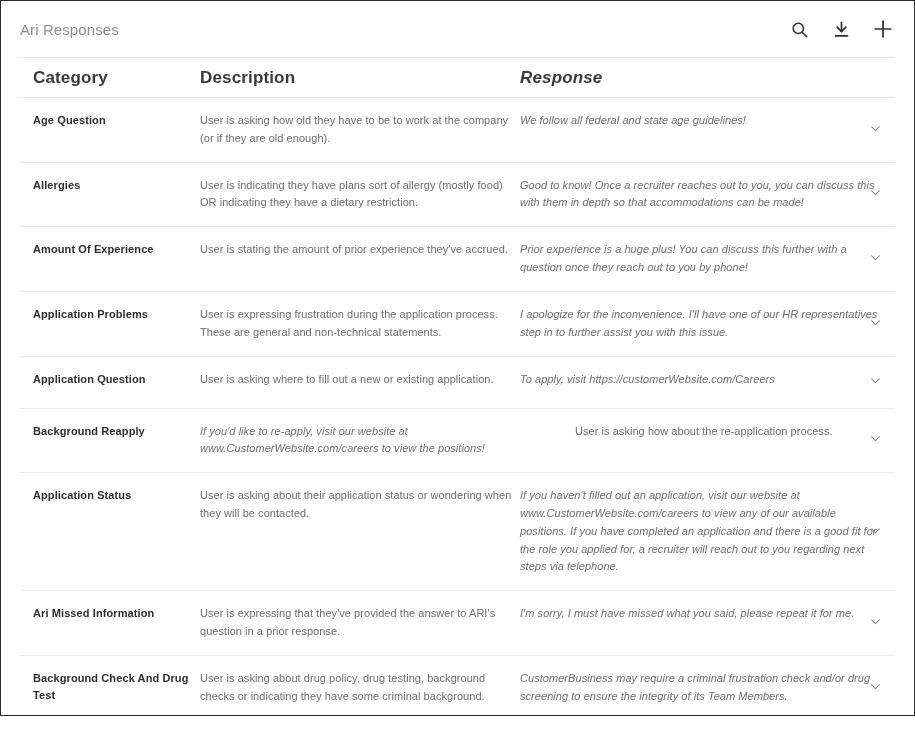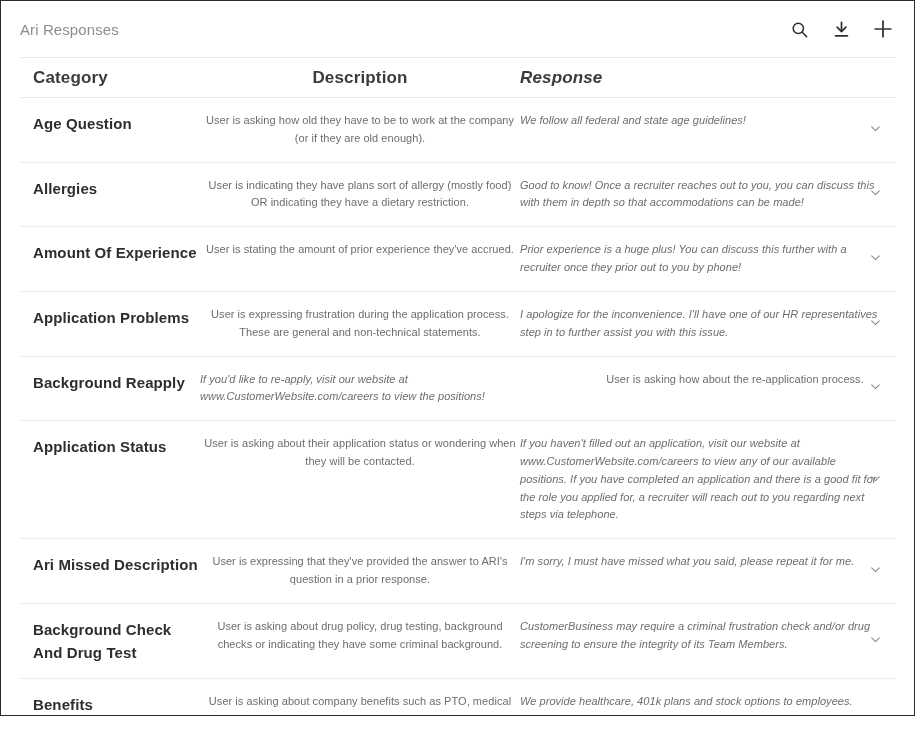--- a/index.html
+++ b/index.html
@@ -65,35 +65,35 @@
     height: 40px;
     border-bottom: 1px solid #e6e6e6;
   }
   .th {
     font-size: 17px;
     color: #3b3b3b;
     font-weight: 700;
     letter-spacing: .15px;
   }
   .col-cat   { width: 180px; flex: 0 0 180px; padding-left: 13px; }
-  .col-desc  { width: 320px; flex: 0 0 320px; text-align: center; }
+  .col-desc  { width: 320px; flex: 0 0 320px; }
   .col-resp  { flex: 1 1 auto; padding-right: 10px; font-style: italic; }
   .col-chev  { width: 40px;  flex: 0 0 40px; display:flex; align-items:center; justify-content:center; }
 
   .trow {
     display: flex;
     align-items: flex-start;
     border-bottom: 1px solid #ececec;
     padding: 14px 0 14px 0;
     min-height: 52px;
     position: relative;
   }
   .trow:last-child { border-bottom: 1px solid #ececec; }
   .cell-cat {
-    font-size: 15px;
+    font-size: 11px;
     color: #2e2e2e;
     font-weight: 700;
     line-height: 1.55;
     letter-spacing: .1px;
   }
   .cell-text {
     font-size: 11px;
     color: #6d6d6d;
     line-height: 1.62;
     letter-spacing: .05px;
@@ -180,21 +180,21 @@
         <svg width="13" height="13" viewBox="0 0 24 24" fill="none" stroke="currentColor" stroke-width="2" stroke-linecap="round" stroke-linejoin="round">
           <polyline points="5,9 12,16 19,9"></polyline>
         </svg>
       </span>
     </div>
   </div>
 
   <div class="trow">
     <div class="cell-cat  col-cat">Amount Of Experience</div>
     <div class="cell-text col-desc">User is stating the amount of prior experience they've accrued.</div>
-    <div class="cell-text col-resp">Prior experience is a huge plus! You can discuss this further with a recruiter once they prior out to you by phone!</div>
+    <div class="cell-text col-resp">Prior experience is a huge plus! You can discuss this further with a question once they reach out to you by phone!</div>
     <div class="chev-wrap">
       <span class="chev">
         <svg width="13" height="13" viewBox="0 0 24 24" fill="none" stroke="currentColor" stroke-width="2" stroke-linecap="round" stroke-linejoin="round">
           <polyline points="5,9 12,16 19,9"></polyline>
         </svg>
       </span>
     </div>
   </div>
 
   <div class="trow">
@@ -203,20 +203,32 @@
     <div class="cell-text col-resp">I apologize for the inconvenience. I'll have one of our HR representatives step in to further assist you with this issue.</div>
     <div class="chev-wrap">
       <span class="chev">
         <svg width="13" height="13" viewBox="0 0 24 24" fill="none" stroke="currentColor" stroke-width="2" stroke-linecap="round" stroke-linejoin="round">
           <polyline points="5,9 12,16 19,9"></polyline>
         </svg>
       </span>
     </div>
   </div>
 
+  <div class="trow">
+    <div class="cell-cat  col-cat">Application Question</div>
+    <div class="cell-text col-desc">User is asking where to fill out a new or existing application.</div>
+    <div class="cell-text col-resp">To apply, visit https://customerWebsite.com/Careers</div>
+    <div class="chev-wrap">
+      <span class="chev">
+        <svg width="13" height="13" viewBox="0 0 24 24" fill="none" stroke="currentColor" stroke-width="2" stroke-linecap="round" stroke-linejoin="round">
+          <polyline points="5,9 12,16 19,9"></polyline>
+        </svg>
+      </span>
+    </div>
+  </div>
 
   <div class="trow">
     <div class="cell-cat  col-cat">Background Reapply</div>
     <div class="cell-text col-resp">If you'd like to re-apply, visit our website at www.CustomerWebsite.com/careers to view the positions!</div>
     <div class="cell-text col-desc">User is asking how about the re-application process.</div>
     <div class="chev-wrap">
       <span class="chev">
         <svg width="13" height="13" viewBox="0 0 24 24" fill="none" stroke="currentColor" stroke-width="2" stroke-linecap="round" stroke-linejoin="round">
           <polyline points="5,9 12,16 19,9"></polyline>
         </svg>
@@ -231,21 +243,21 @@
     <div class="chev-wrap">
       <span class="chev">
         <svg width="13" height="13" viewBox="0 0 24 24" fill="none" stroke="currentColor" stroke-width="2" stroke-linecap="round" stroke-linejoin="round">
           <polyline points="5,9 12,16 19,9"></polyline>
         </svg>
       </span>
     </div>
   </div>
 
   <div class="trow">
-    <div class="cell-cat  col-cat">Ari Missed Description</div>
+    <div class="cell-cat  col-cat">Ari Missed Information</div>
     <div class="cell-text col-desc">User is expressing that they've provided the answer to ARI's question in a prior response.</div>
     <div class="cell-text col-resp">I'm sorry, I must have missed what you said, please repeat it for me.</div>
     <div class="chev-wrap">
       <span class="chev">
         <svg width="13" height="13" viewBox="0 0 24 24" fill="none" stroke="currentColor" stroke-width="2" stroke-linecap="round" stroke-linejoin="round">
           <polyline points="5,9 12,16 19,9"></polyline>
         </svg>
       </span>
     </div>
   </div>

